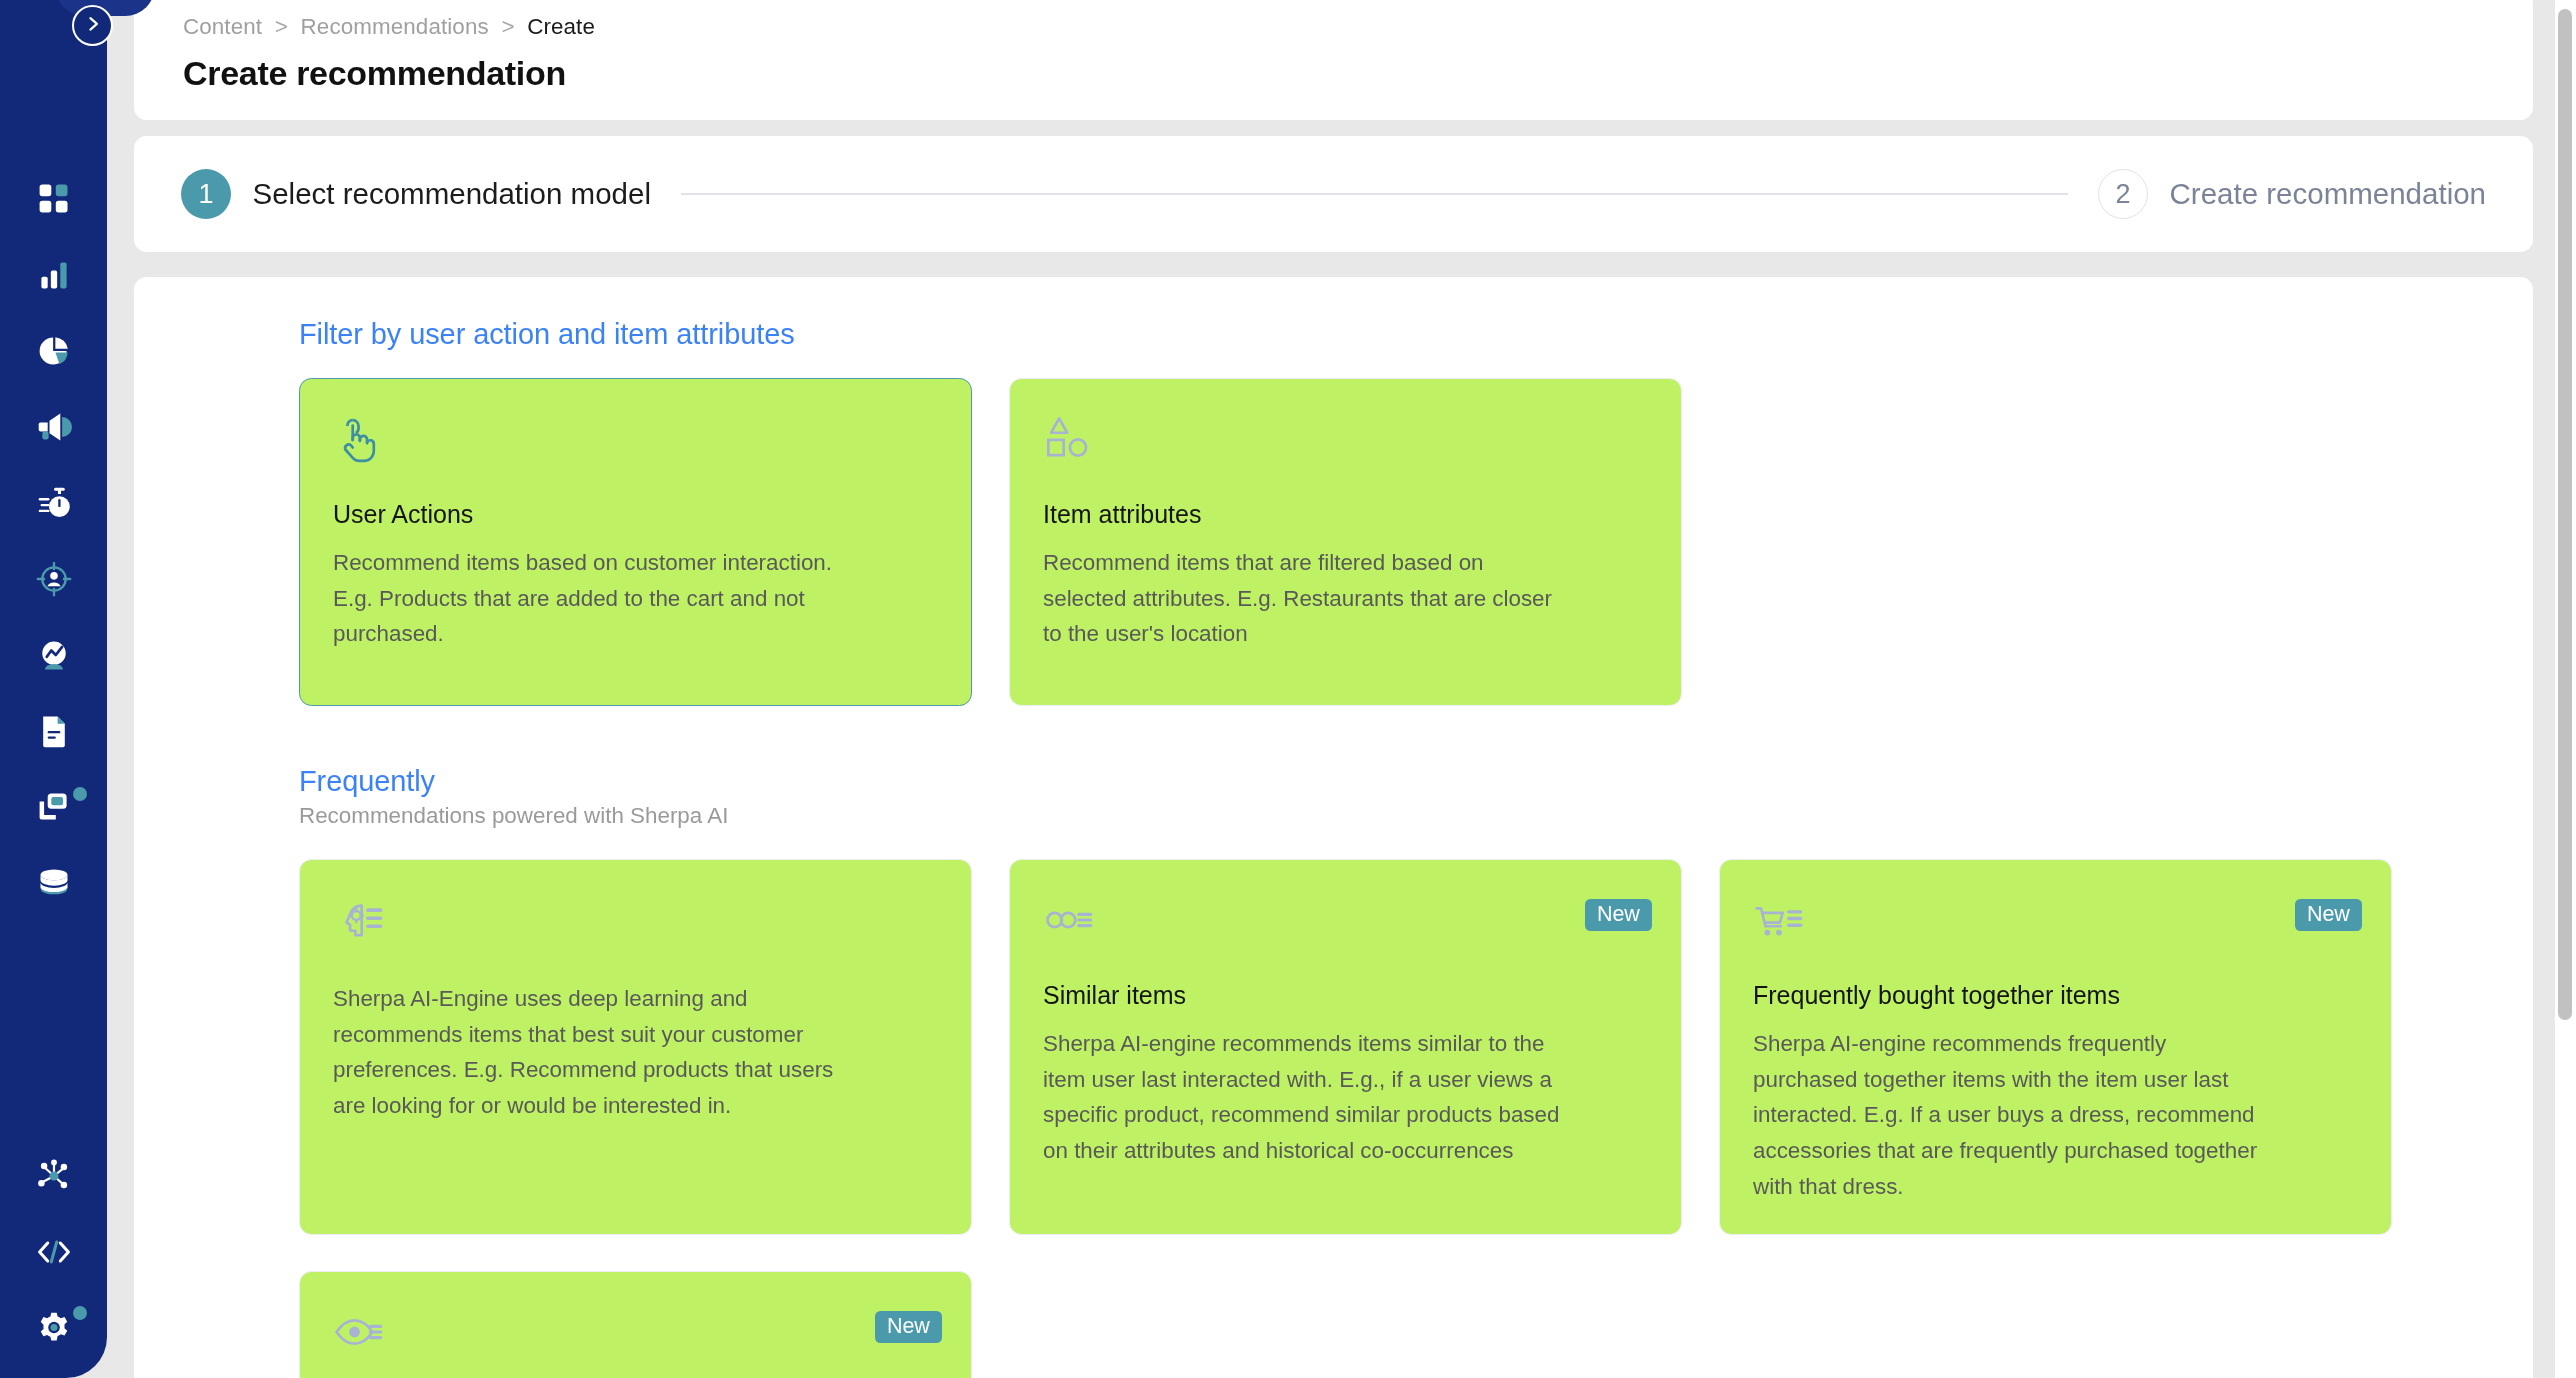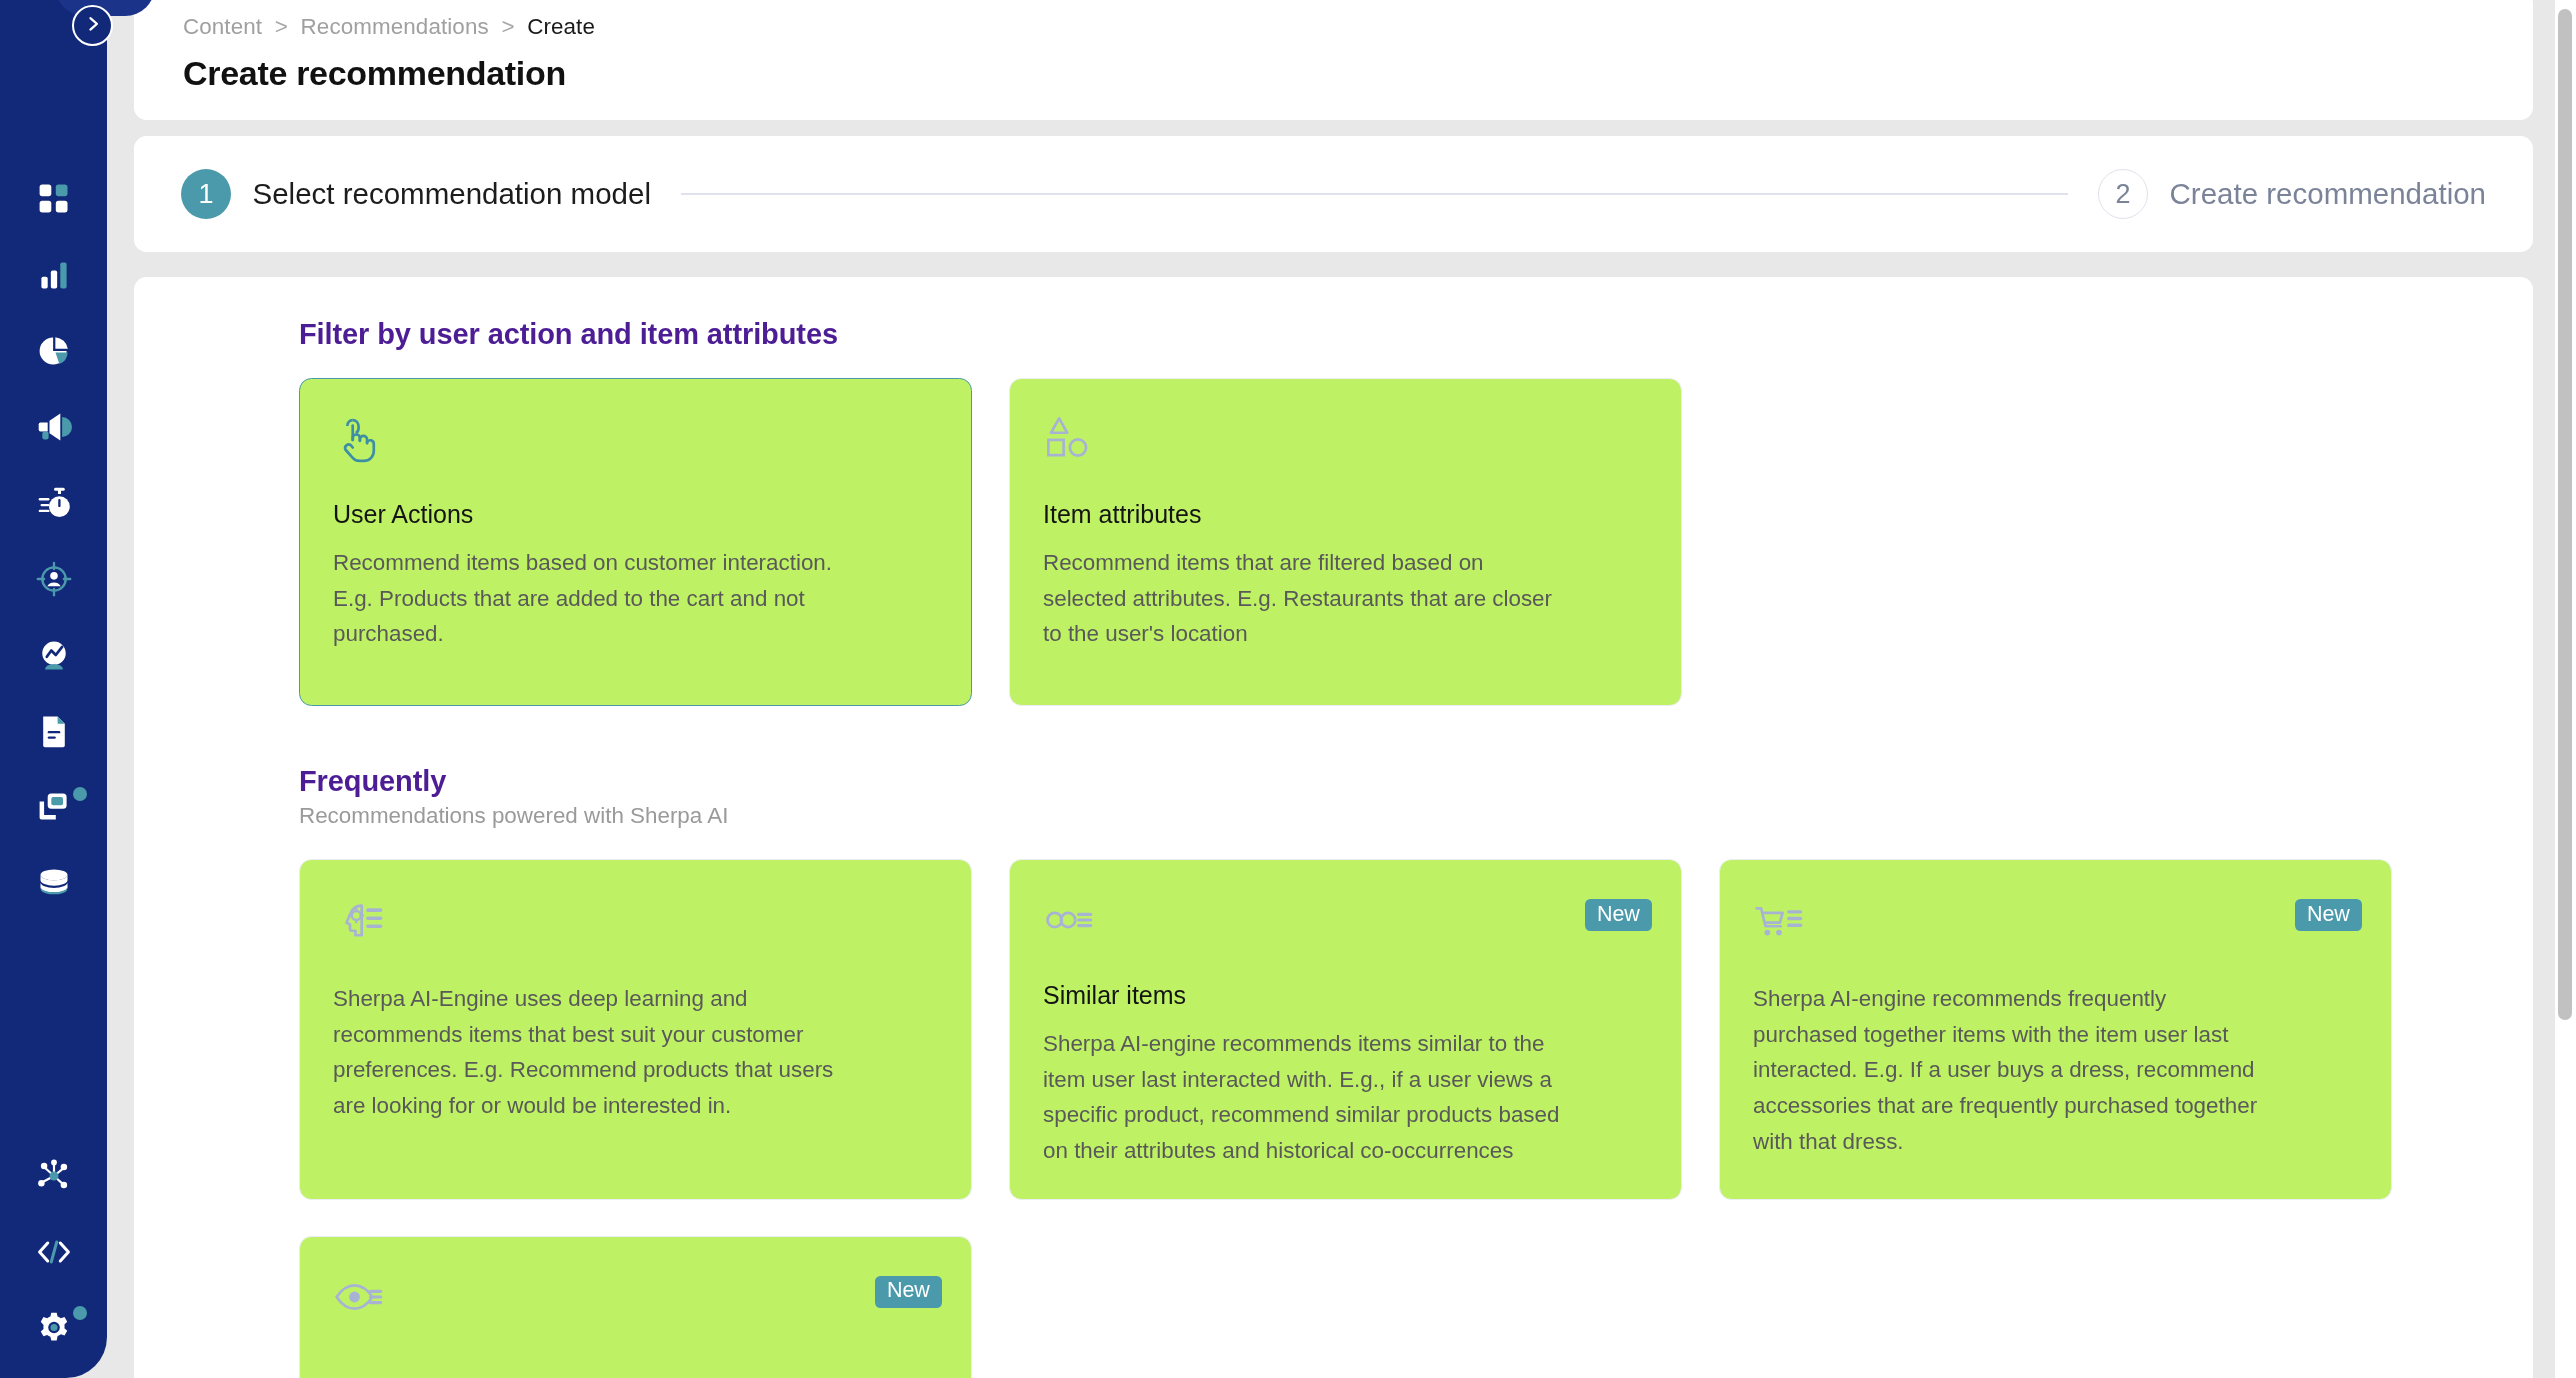--- a/index.html
+++ b/index.html
@@ -152,22 +152,22 @@
     left: 27px; top: 277px;
     width: 2399px;
     min-height: 1164px;
     background: #fff;
     border-radius: 12.5px;
     padding: 41px 0 0 0;
   }
 
   .section-title {
     font-size: 29px;
-    font-weight: bold;
-    color: #4c1d95;
+    font-weight: normal;
+    color: #3b82f6;
     margin-left: 165px;
     letter-spacing: -0.1px;
   }
   .section-sub {
     font-size: 22.4px;
     color: #9a9a9a;
     margin-left: 165px;
     margin-top: 5px;
   }
 
@@ -520,20 +520,21 @@
               <svg viewBox="0 0 58 58">
                 <path d="M4 16 h5 l5 20 h17" fill="none" stroke="#a8b3d4" stroke-width="3" stroke-linecap="round" stroke-linejoin="round"></path>
                 <path d="M11 21 h22 l-3 11 H14" fill="none" stroke="#a8b3d4" stroke-width="3" stroke-linecap="round" stroke-linejoin="round"></path>
                 <circle cx="16" cy="43" r="3.2" fill="#a8b3d4"></circle>
                 <circle cx="29" cy="43" r="3.2" fill="#a8b3d4"></circle>
                 <rect x="38" y="18" width="17" height="3.8" rx="1.9" fill="#a8b3d4"></rect>
                 <rect x="38" y="25.5" width="17" height="3.8" rx="1.9" fill="#a8b3d4"></rect>
                 <rect x="38" y="33" width="17" height="3.8" rx="1.9" fill="#a8b3d4"></rect>
               </svg>
             </div>
+            <div class="card-name">Frequently bought together items</div>
             <div class="card-desc">Sherpa AI-engine recommends frequently purchased together items with the item user last interacted. E.g. If a user buys a dress, recommend accessories that are frequently purchased together with that dress.</div>
           </div>
         </div>
 
         <div class="card-row card-row-3">
 
           <div class="card">
             <div class="new-badge">New</div>
             <div class="card-icon">
               <svg viewBox="0 0 58 58">

